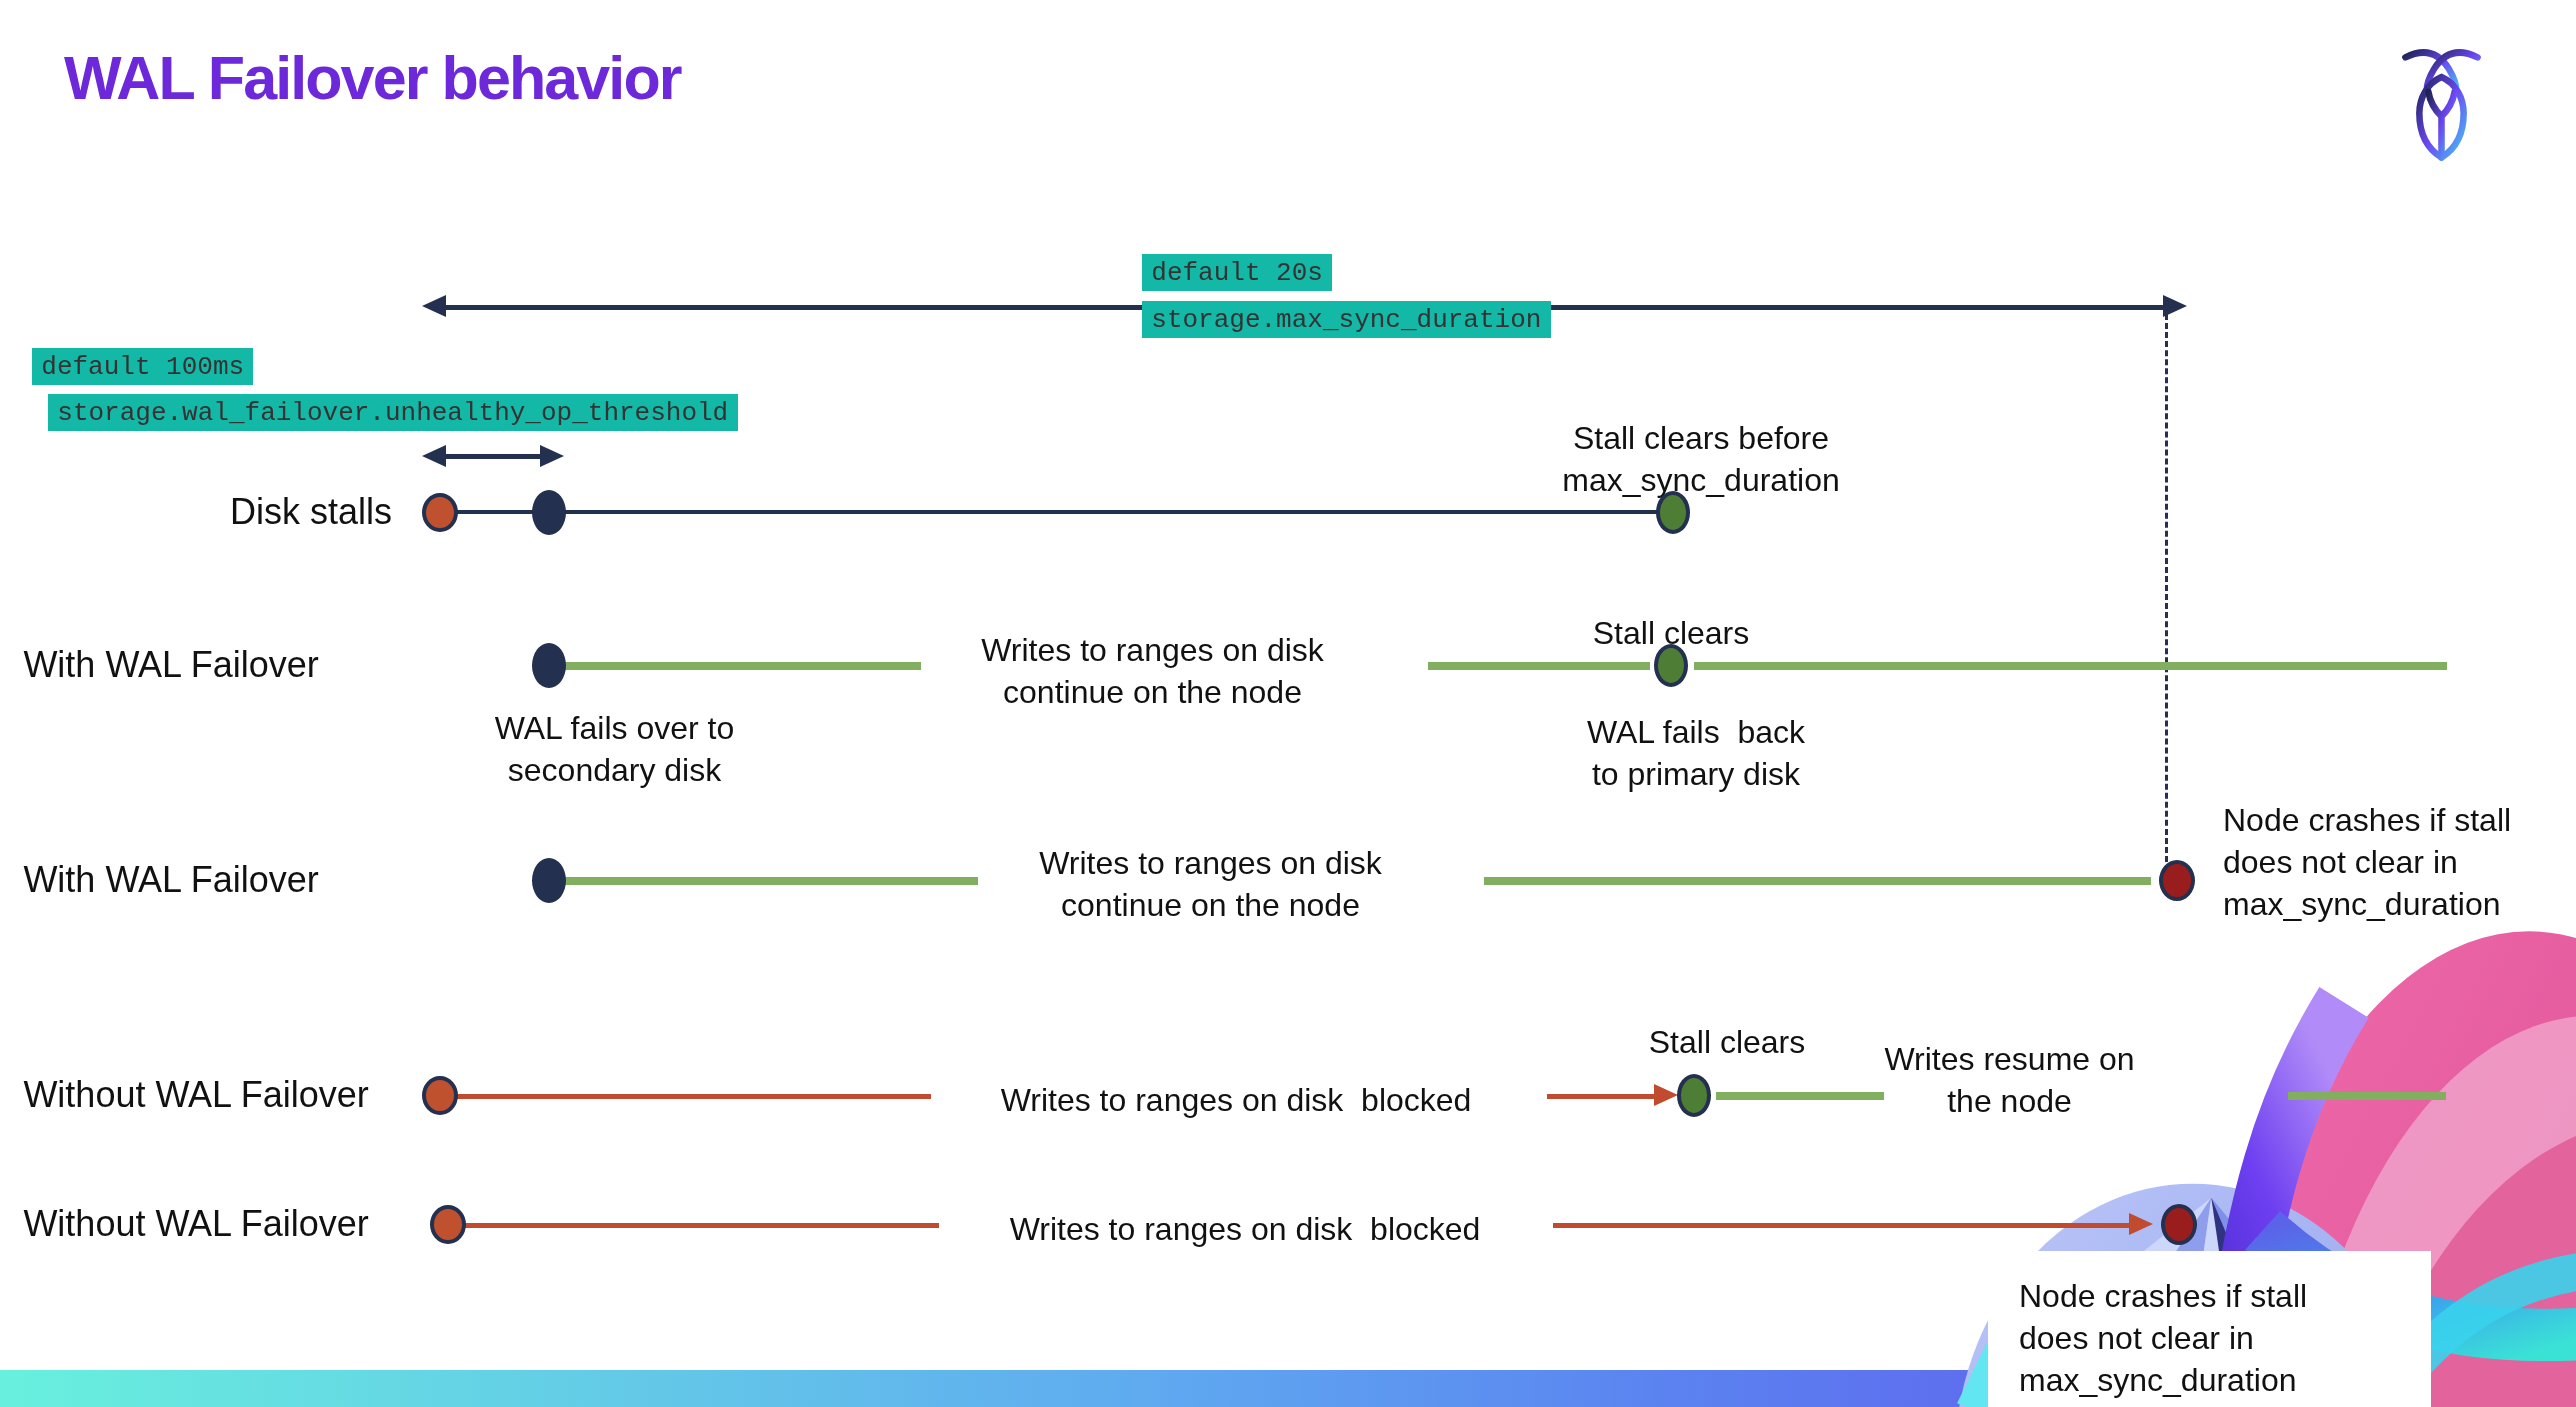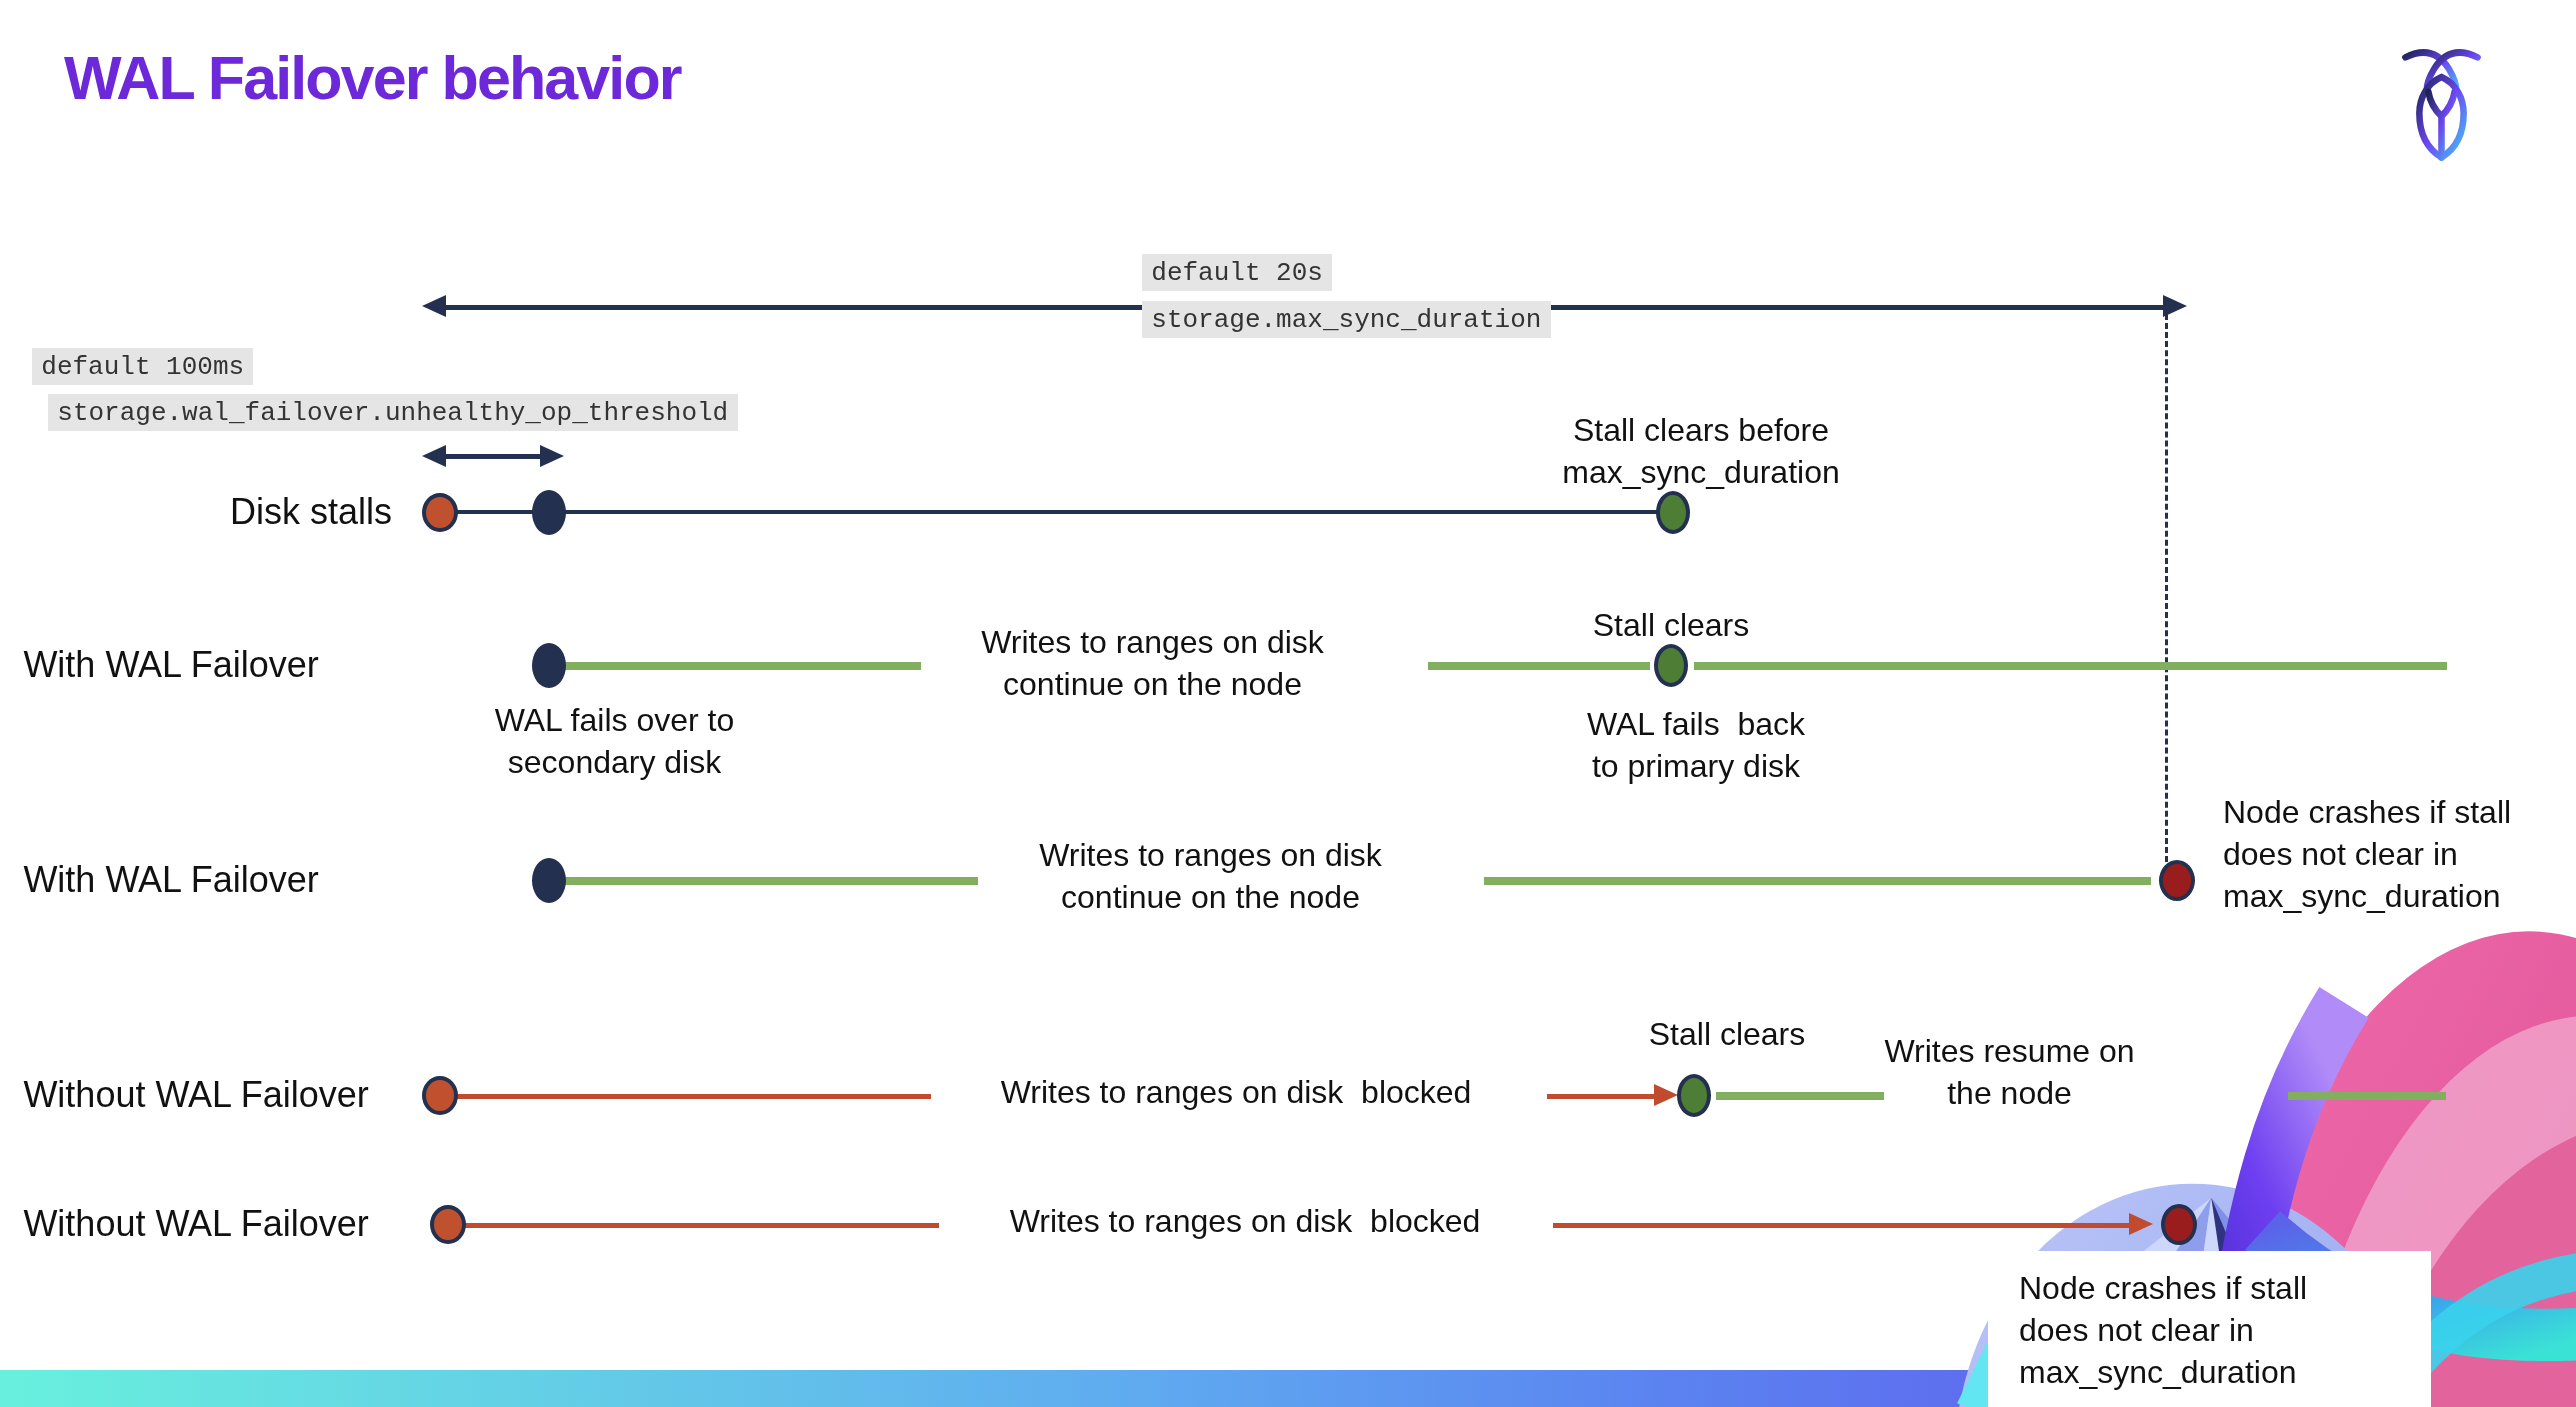--- a/index.html
+++ b/index.html
@@ -7,42 +7,42 @@
          font-family:"Liberation Sans",sans-serif;color:#111;}
 
   .title{position:absolute;left:64px;top:43px;font-size:61px;font-weight:800;
          letter-spacing:-1.9px;color:#6d28d9;z-index:4;}
 
   
   .logo{position:absolute;left:2395px;top:41px;width:93px;height:123px;z-index:4;}
 
   
   .code{position:absolute;font-family:"Liberation Mono","DejaVu Sans Mono",monospace;
-        font-size:26px;color:#333;background:#e5e5e5;padding:3.7px 9.3px;z-index:5;white-space:pre;}
+        font-size:26px;color:#333;background:#14b8a6;padding:3.7px 9.3px;z-index:5;white-space:pre;}
 
   
   .hline{position:absolute;background:#23304f;z-index:3;}
   .dashv{position:absolute;border-left:3.7px dashed #23304f;z-index:3;}
   .ah{position:absolute;width:0;height:0;z-index:3;}
   .ah.left{border-top:11.2px solid transparent;border-bottom:11.2px solid transparent;border-right:24px solid #23304f;}
   .ah.right{border-top:11.2px solid transparent;border-bottom:11.2px solid transparent;border-left:24px solid #23304f;}
   .ah.red-right{border-top:11.2px solid transparent;border-bottom:11.2px solid transparent;border-left:24px solid #c04b2e;}
 
   .greenline{position:absolute;height:7.5px;background:#82ae60;z-index:4;}
   .redline{position:absolute;height:4.7px;background:#c04b2e;z-index:4;}
   .navyline{position:absolute;height:3.7px;background:#23304f;z-index:3;}
 
   .dot{position:absolute;border-radius:50%;border:4.7px solid #23304f;box-sizing:border-box;z-index:5;}
   .dot.stall{width:36px;height:39px;background:#c0512f;}
   .dot.navy{width:34px;height:45px;background:#23304f;}
   .dot.clear{width:34px;height:43px;background:#4e7d35;}
   .dot.crash{width:36px;height:41px;background:#9a1d1d;}
 
   .rlabel{position:absolute;font-size:36px;color:#111;z-index:4;transform:translateY(-50%);}
-  .note{position:absolute;font-size:32px;color:#111;z-index:4;line-height:1.32;white-space:pre-wrap;}
+  .note{position:absolute;font-size:32px;color:#111;z-index:4;line-height:1.32;white-space:pre-wrap;margin-top:8px;}
   .center{text-align:center;}
 
   .crash-box{position:absolute;left:1988px;top:1251px;width:443px;height:157px;background:#ffffff;z-index:3;}
 
   .bar{position:absolute;left:0;top:1370px;width:2576px;height:37px;z-index:1;
        background:linear-gradient(90deg,#68f0dd 0%,#5fa9f0 45%,#5b82f0 65%,#6347ec 100%);}
 
   .brand{position:absolute;right:0;bottom:0;width:636px;height:486px;z-index:2;}
 </style>
 </head>

